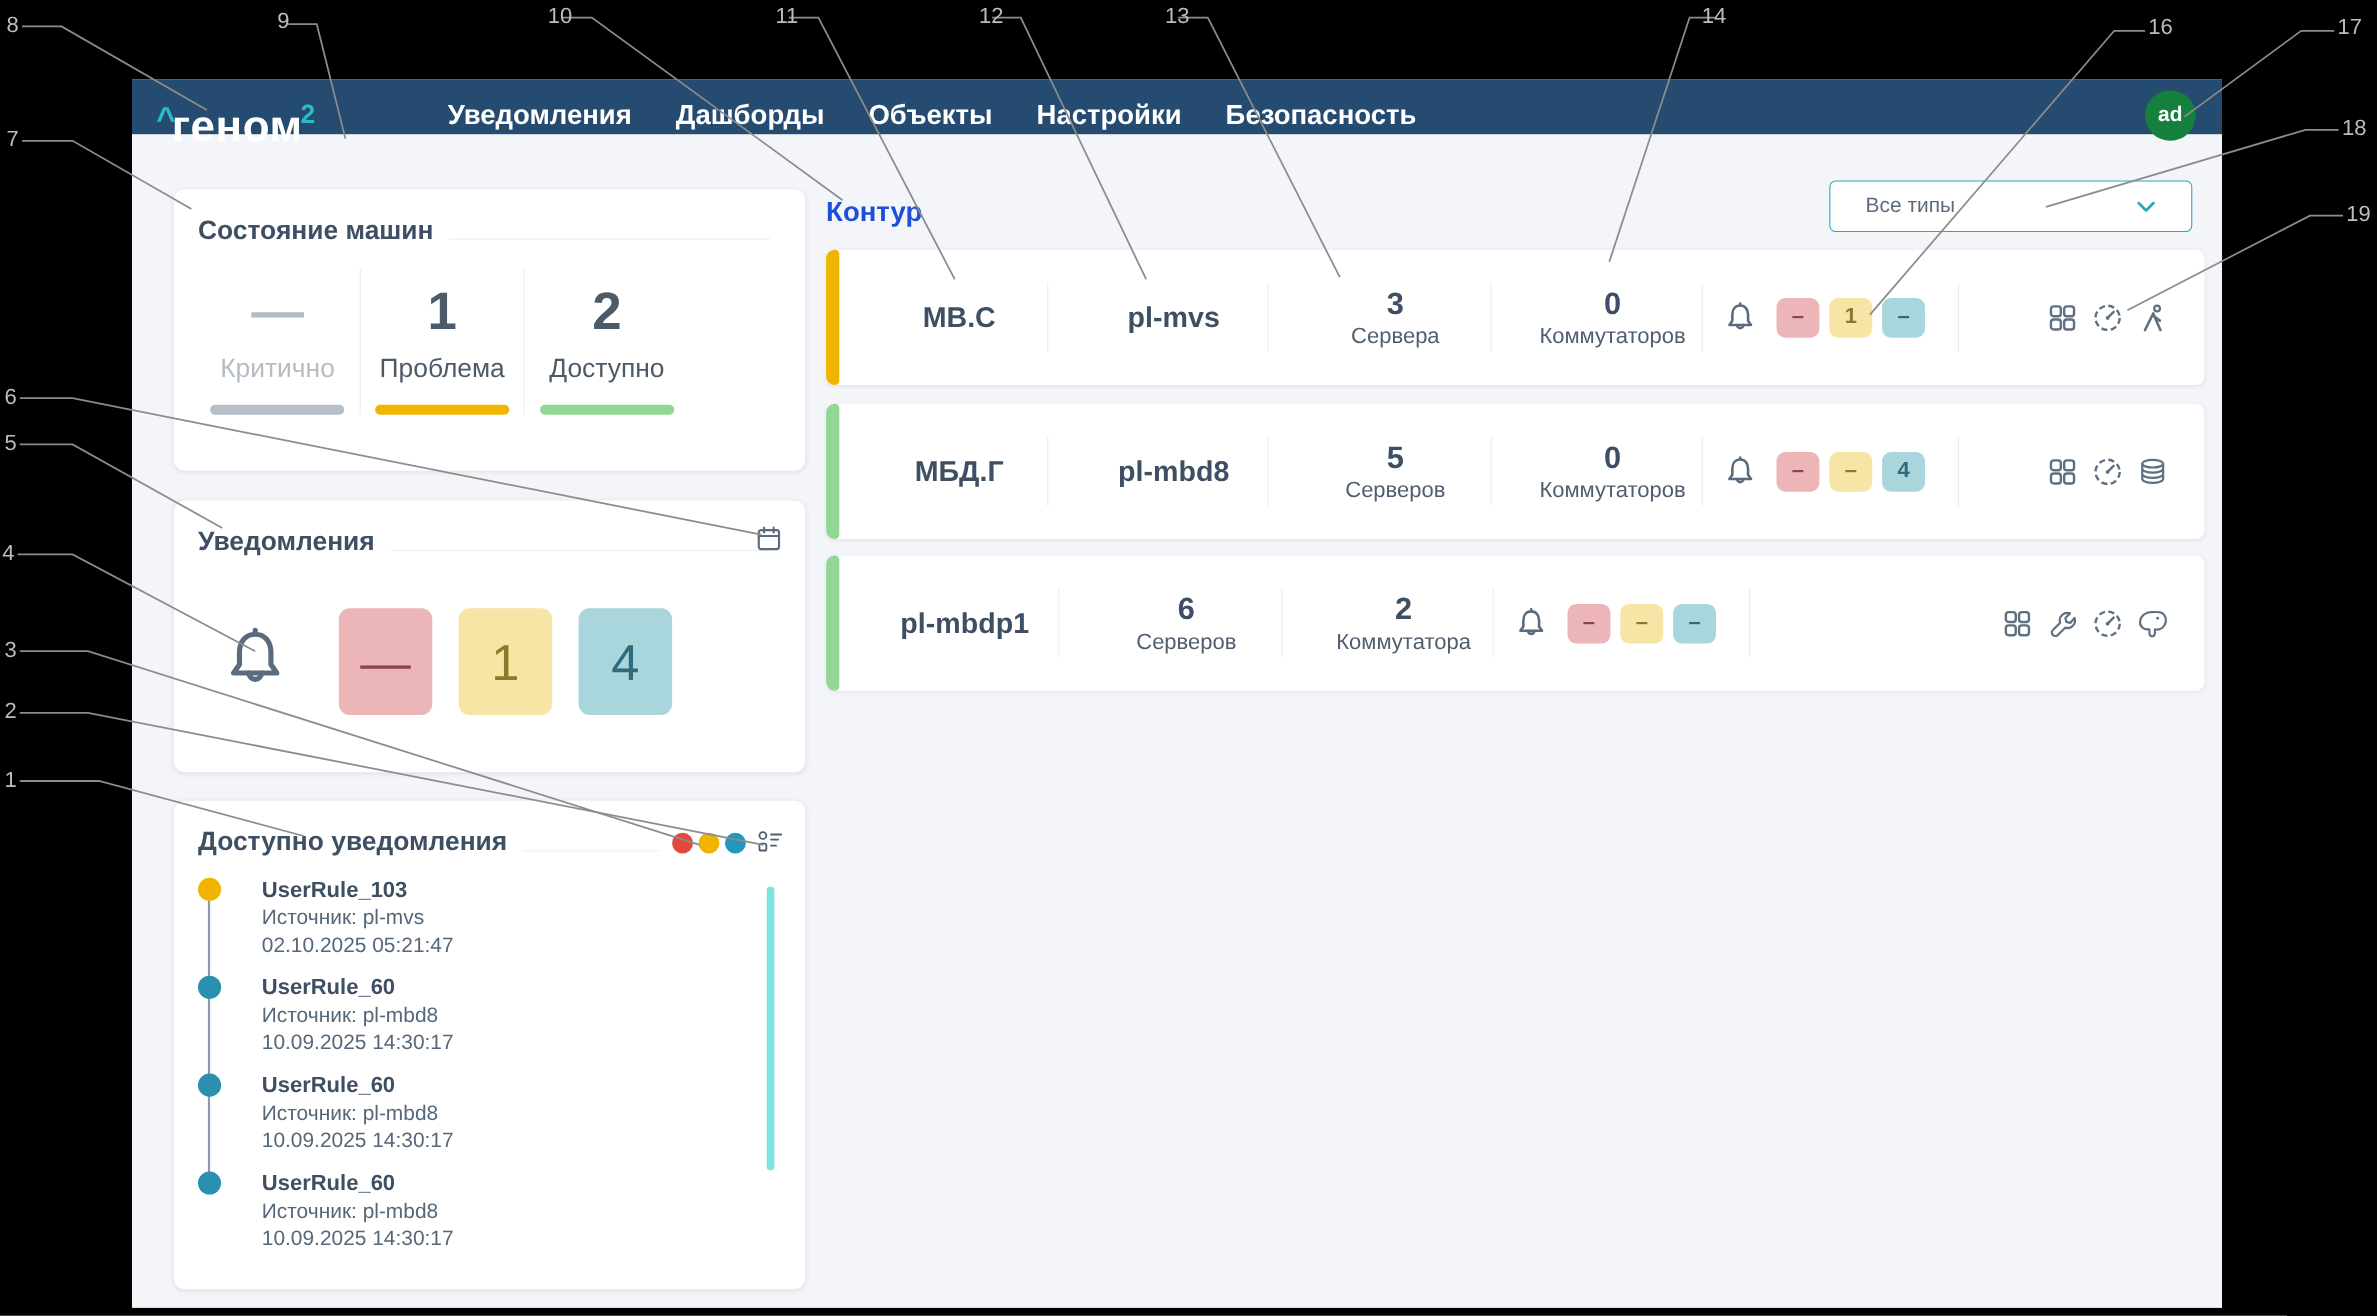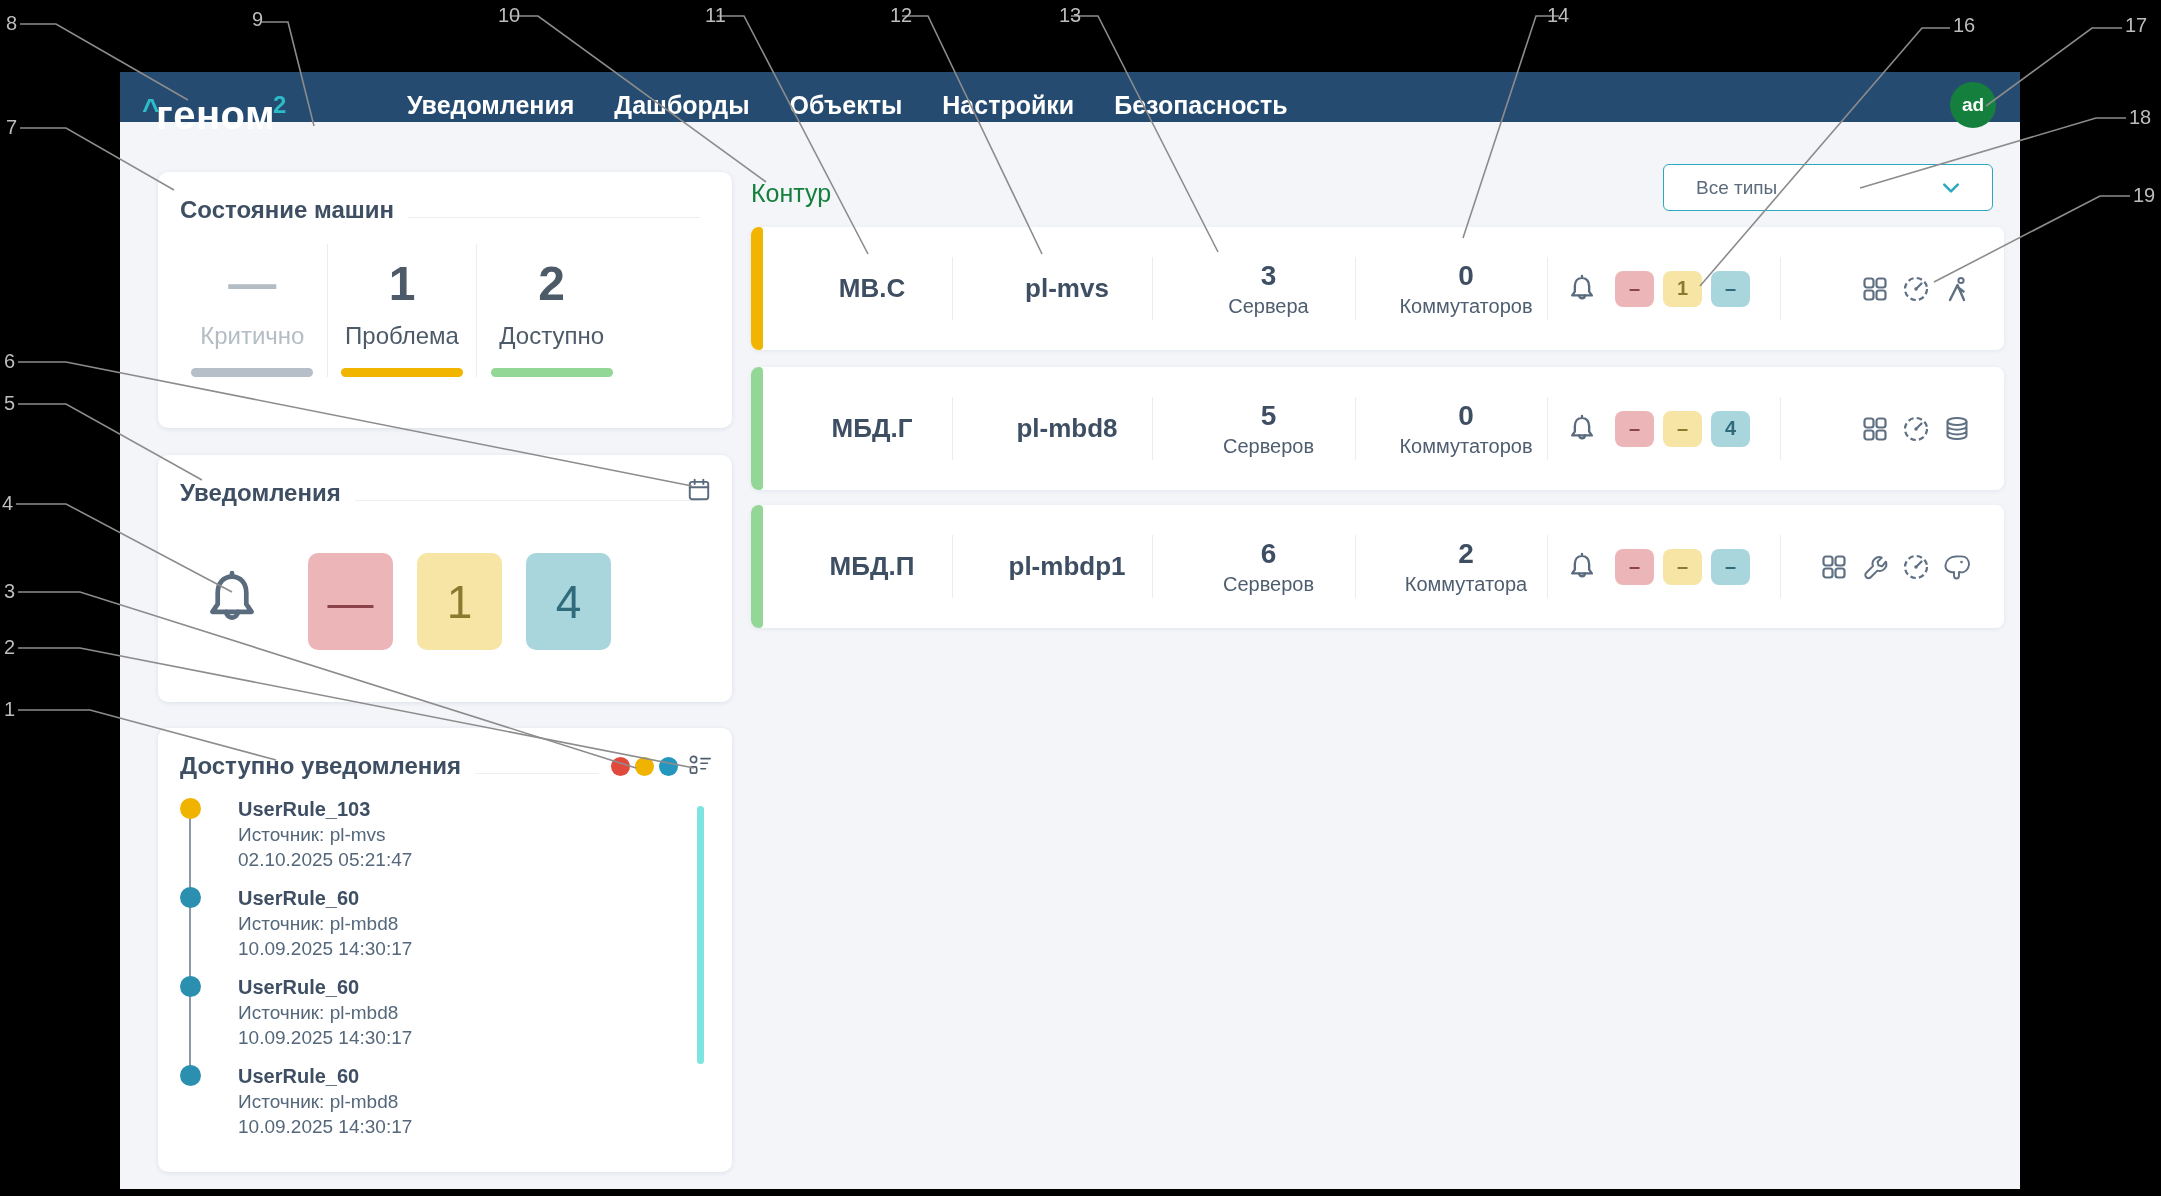--- a/index.html
+++ b/index.html
@@ -48,21 +48,21 @@
   .notif-list { position:absolute; left:22px; top:68px; right:40px; }
   .timeline { position:absolute; left:31px; top:80px; width:2px; height:267px; background:#8c99a8; }
   .notif-item { position:relative; padding-left:58px; height:76px; margin-bottom:13px; cursor:pointer; }
   .notif-dot { position:absolute; left:0; top:2px; width:21px; height:21px; border-radius:50%; }
   .dot-yellow { background:#f0b400; } .dot-blue { background:#2b8fb0; }
   .notif-title { font-size:20px; font-weight:700; color:#3e4f63; line-height:26px; }
   .notif-sub { font-size:19px; color:#55677a; line-height:25px; }
   .scrollbar { position:absolute; right:28px; top:78px; width:7px; height:258px; border-radius:4px; background:#7de4e1; cursor:pointer; }
 
   
-  .contour-title { position:absolute; left:631px; top:107px; font-size:25px; font-weight:400; color:#15803d; }
+  .contour-title { position:absolute; left:631px; top:107px; font-size:25px; font-weight:700; color:#1d4ed8; }
   .dropdown { position:absolute; left:1543px; top:92px; width:330px; height:47px; background:#fff; border:1.6px solid #2ba7bf; border-radius:6px; display:flex; align-items:center; padding:0 32px; cursor:pointer; }
   .dropdown-value { font-size:19px; color:#5c6b7c; flex:1; }
   .dropdown .chev { color:#2ba7bf; }
 
   .row { position:absolute; left:631px; width:1253px; height:123px; background:#fff; border-radius:8px; box-shadow:0 1px 4px rgba(25,45,85,.08); display:flex; cursor:pointer; }
   .row1 { top:155px; } .row2 { top:295px; } .row3 { top:433px; }
   .rbar { width:12px; height:123px; border-radius:8px 4px 4px 8px; flex:0 0 12px; }
   .col { display:flex; flex-direction:column; align-items:center; justify-content:center; position:relative;padding-left:28px; }
   .col.div::after { content:''; position:absolute; right:0; top:30px; bottom:30px; width:1px; background:#e9edf2; }
   .c-code { flex:0 0 190px; } .c-name { flex:0 0 200px; } .c-srv { flex:0 0 203px; } .c-sw { flex:0 0 192px; }
@@ -354,23 +354,20 @@
             <use href="#i-gauge"></use>
           </svg>
         <svg class="row-icon" width="30" height="30">
             <use href="#i-db"></use>
           </svg>
       </div>
     </div>
 
     <div class="row row3">
       <div class="rbar bar-green"></div>
-      <div class="col c-code div">
-          <span class="row-code">МБД.П</span>
-        </div>
       <div class="col c-name div">
           <span class="row-name">pl-mbdp1</span>
         </div>
       <div class="col c-srv div">
         <span class="cnt-val">6</span>
         <span class="cnt-label">Серверов</span>
       </div>
       <div class="col c-sw div">
         <span class="cnt-val">2</span>
         <span class="cnt-label">Коммутатора</span>

